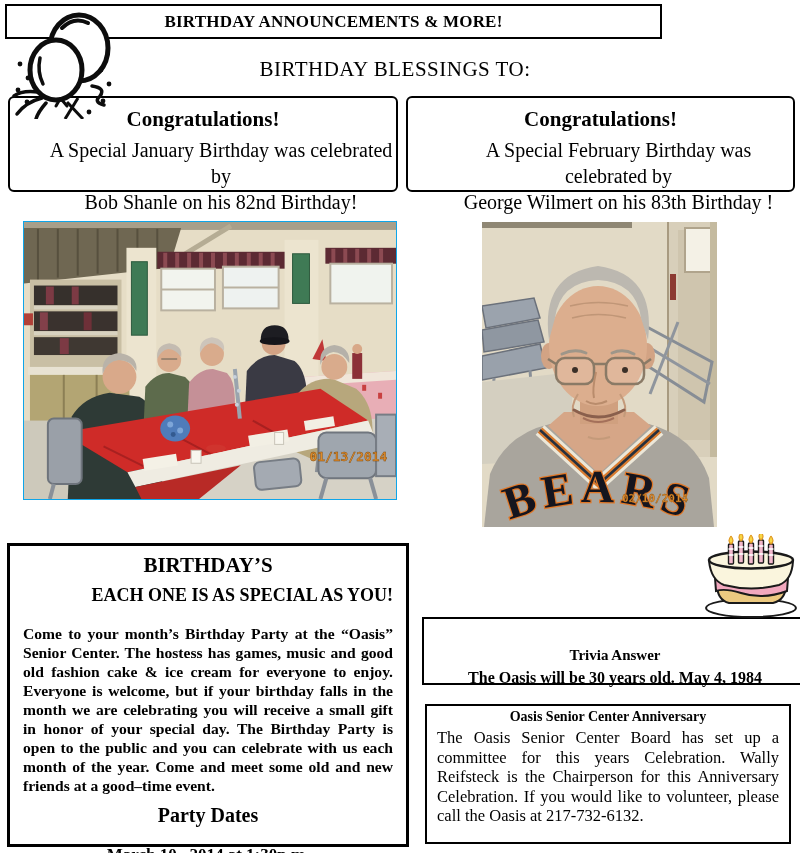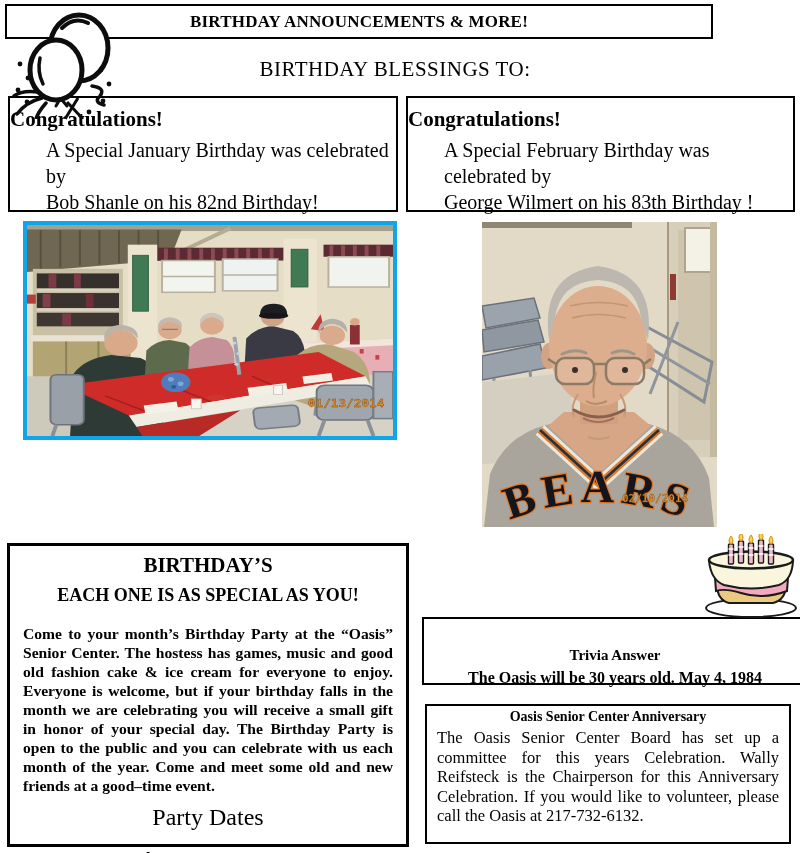--- a/index.html
+++ b/index.html
@@ -5,40 +5,40 @@
   * { margin:0; padding:0; box-sizing:border-box; }
   html,body { background:#ffffff; }
   #page {
     position:relative; width:800px; height:853px; background:#fff;
     font-family:"Liberation Serif","DejaVu Serif",serif; color:#000;
     overflow:hidden;
   }
   .abs { position:absolute; }
   .box { position:absolute; border:2px solid #000; background:#fff; }
   
-  #header-box { left:5px; top:4px; width:708px; height:35px; }
+  #header-box { left:5px; top:4px; width:657px; height:35px; }
   #header-title { width:100%; text-align:center; font-weight:bold; font-size:17px; line-height:31px; letter-spacing:.2px; }
   #balloons { left:12px; top:6px; width:106px; height:113px; z-index:6; }
   #blessings { left:0; top:57px; width:790px; text-align:center; font-size:21px; letter-spacing:.5px; }
   
-  .congrats { height:116px; top:96px; padding-top:9px; text-align:left; }
+  .congrats { height:96px; top:96px; padding-top:9px; text-align:center;border-radius:6px; }
   #congrats-left  { left:8px;   width:390px; }
   #congrats-right { left:406px; width:389px; }
   .congrats .c-title { font-weight:bold; font-size:21px; margin-bottom:5px; }
   .congrats .c-line  { font-size:20px; line-height:26px;margin-left:36px; }
   
-  #photo-left  { left:23px;  top:221px; width:374px; height:219px; border:4px solid #0ea5e9; }
+  #photo-left  { left:23px;  top:221px; width:374px; height:279px; border:1px solid #0ea5e9; }
   #photo-right { left:482px; top:222px; width:235px; height:305px; }
   #photo-left svg, #photo-right svg, #balloons svg, #cake svg { display:block; width:100%; height:100%; }
   
   #birthdays-box { left:7px; top:543px; width:402px; height:304px; border-width:3px; padding:7px 13px 0 13px; }
   #bd-title    { text-align:center; font-weight:bold; font-size:21px; }
-  #bd-subtitle { text-align:center; font-weight:bold; font-size:18px; margin-top:7px; }
+  #bd-subtitle { text-align:right; font-weight:bold; font-size:18px; margin-top:7px; }
   #bd-body     { font-weight:bold; font-size:15.6px; line-height:19px; text-align:justify; margin-top:18px; }
-  #bd-party    { text-align:center; font-weight:normal; font-size:24px; margin-top:9px; }
+  #bd-party    { text-align:center; font-weight:bold; font-size:20px; margin-top:9px; }
   .bd-date     { text-align:center; font-weight:bold; font-size:17px; margin-top:18px; }
   
   #cake { left:703px; top:534px; width:97px; height:86px; z-index:5; }
   
   #trivia-box { left:422px; top:617px; width:386px; height:68px; text-align:center; padding-top:28px; }
   #trivia-title  { font-weight:bold; font-size:15px; }
   #trivia-answer { font-weight:bold; font-size:16px; margin-top:5px; }
   
   #anniversary-box { left:425px; top:704px; width:366px; height:140px; padding:3px 10px 0 10px; }
   #ann-title { text-align:center; font-weight:bold; font-size:14px; }

